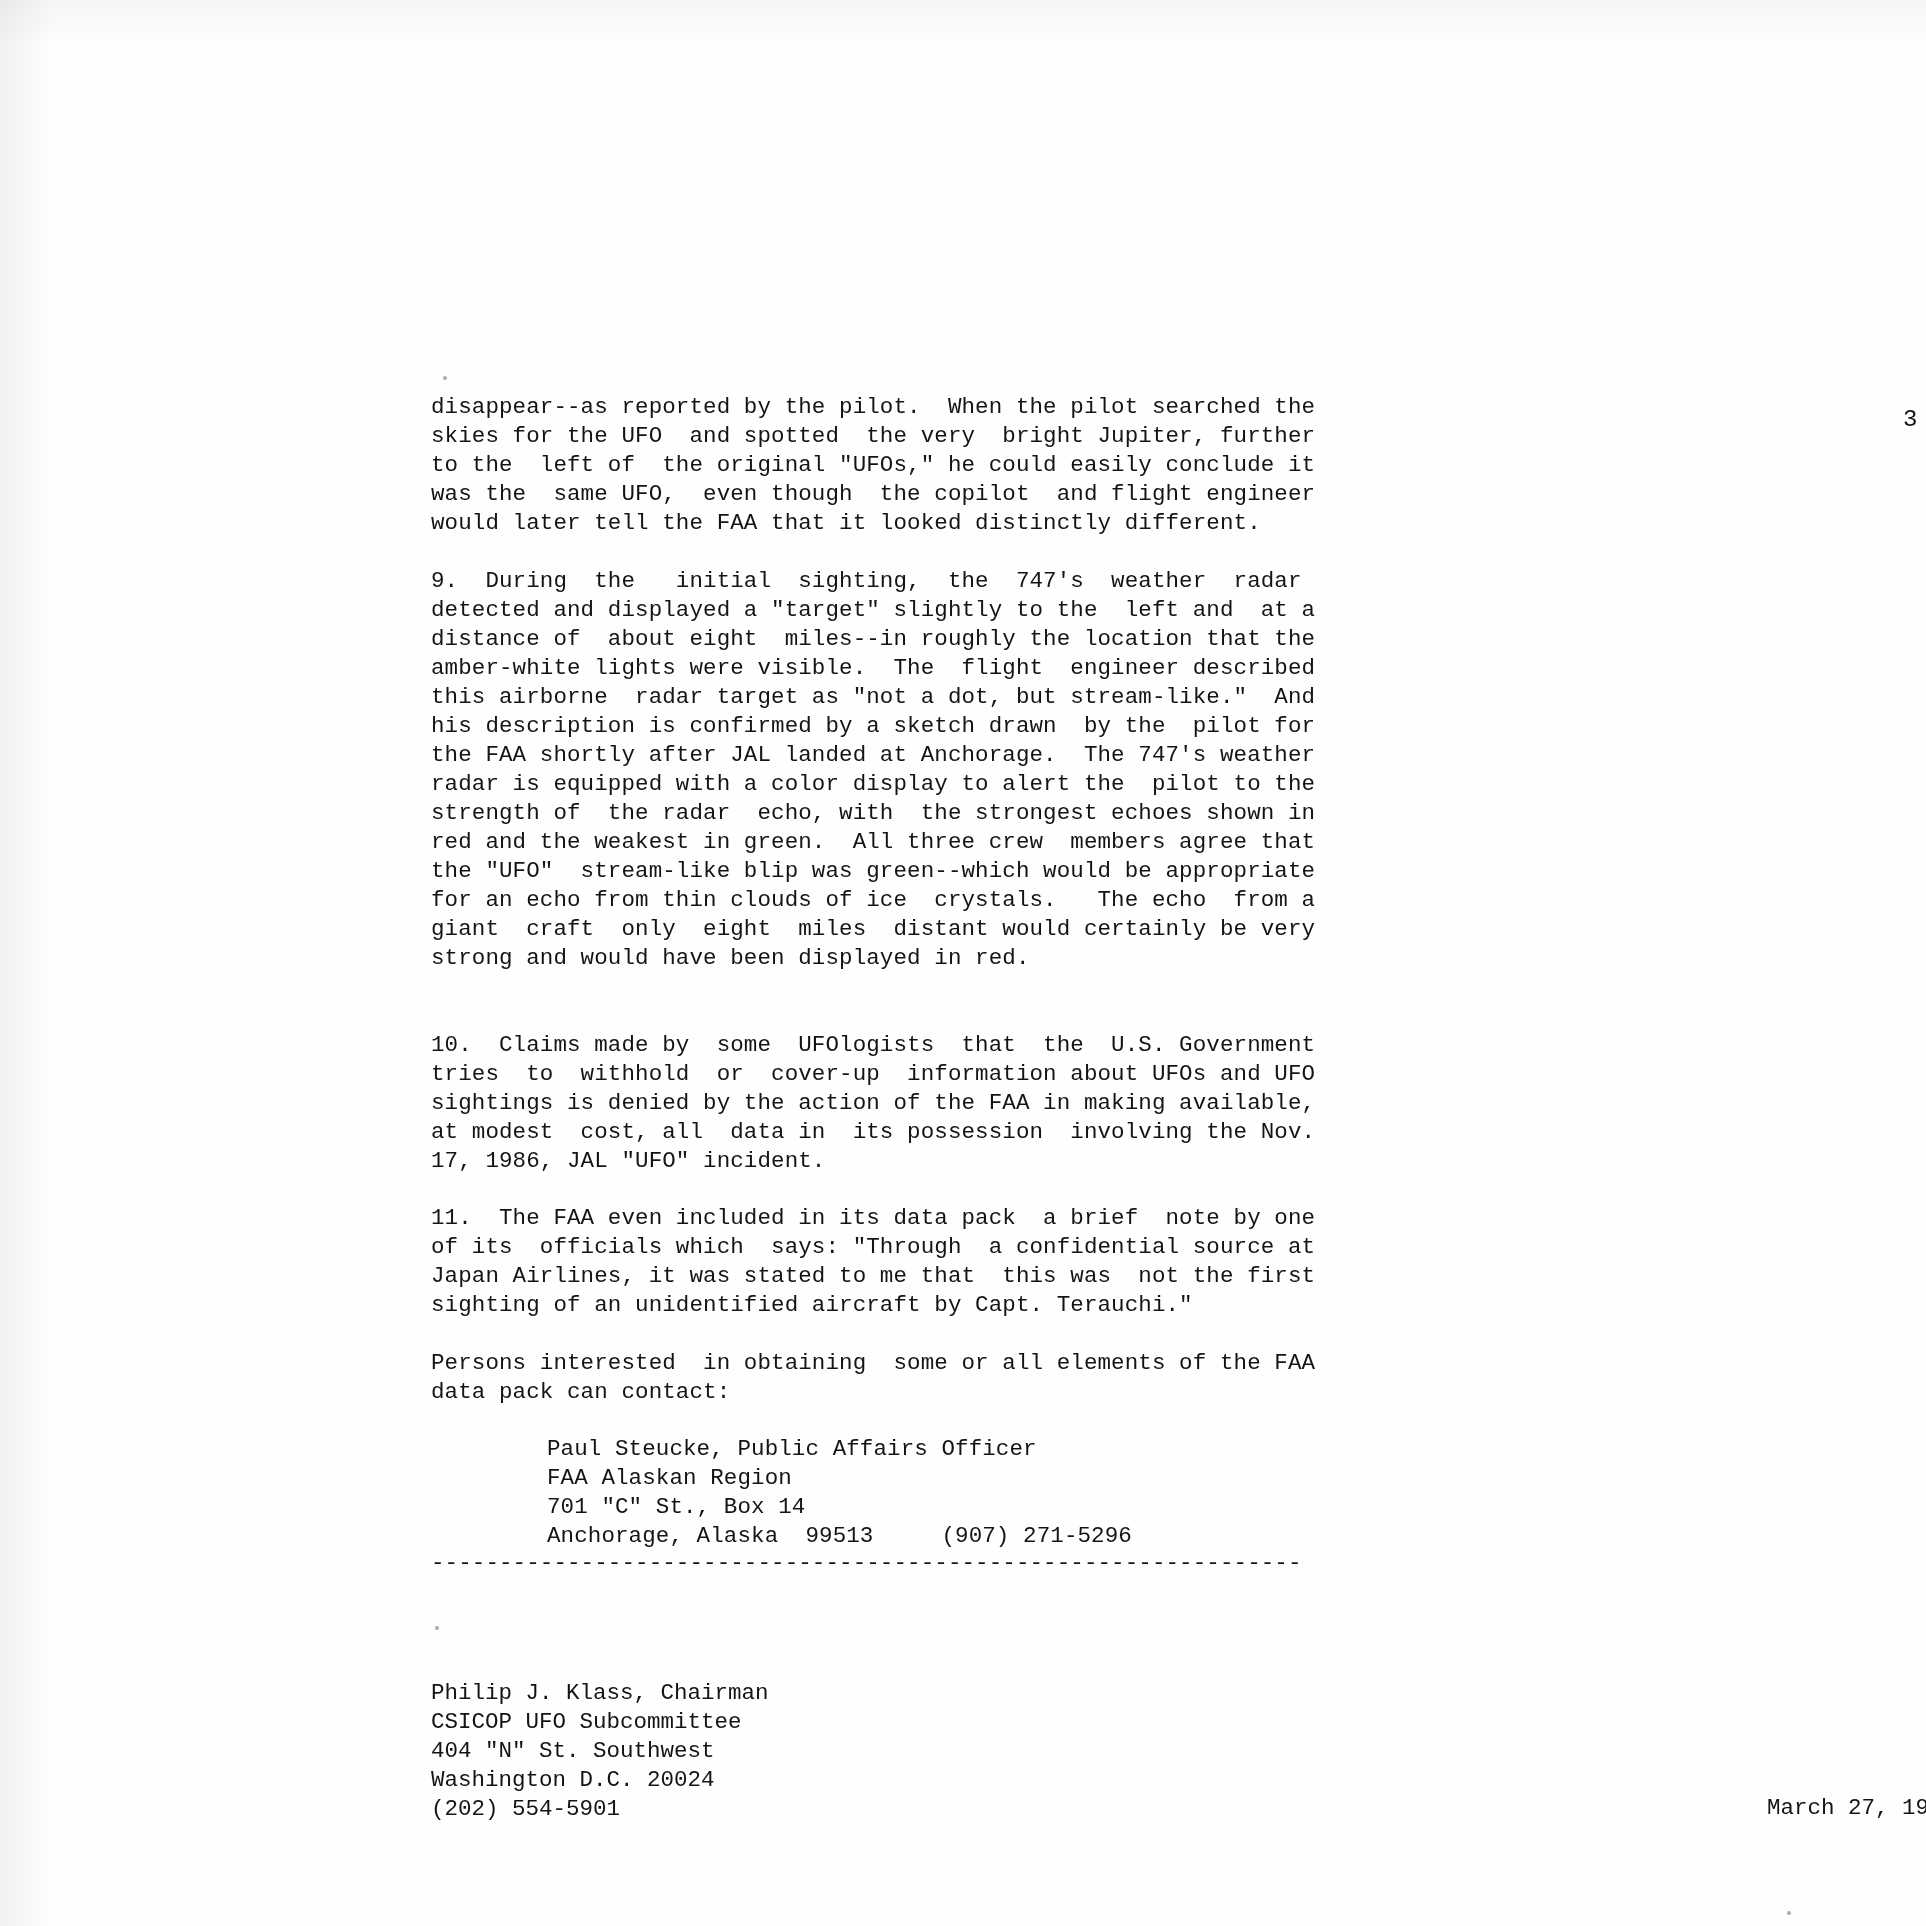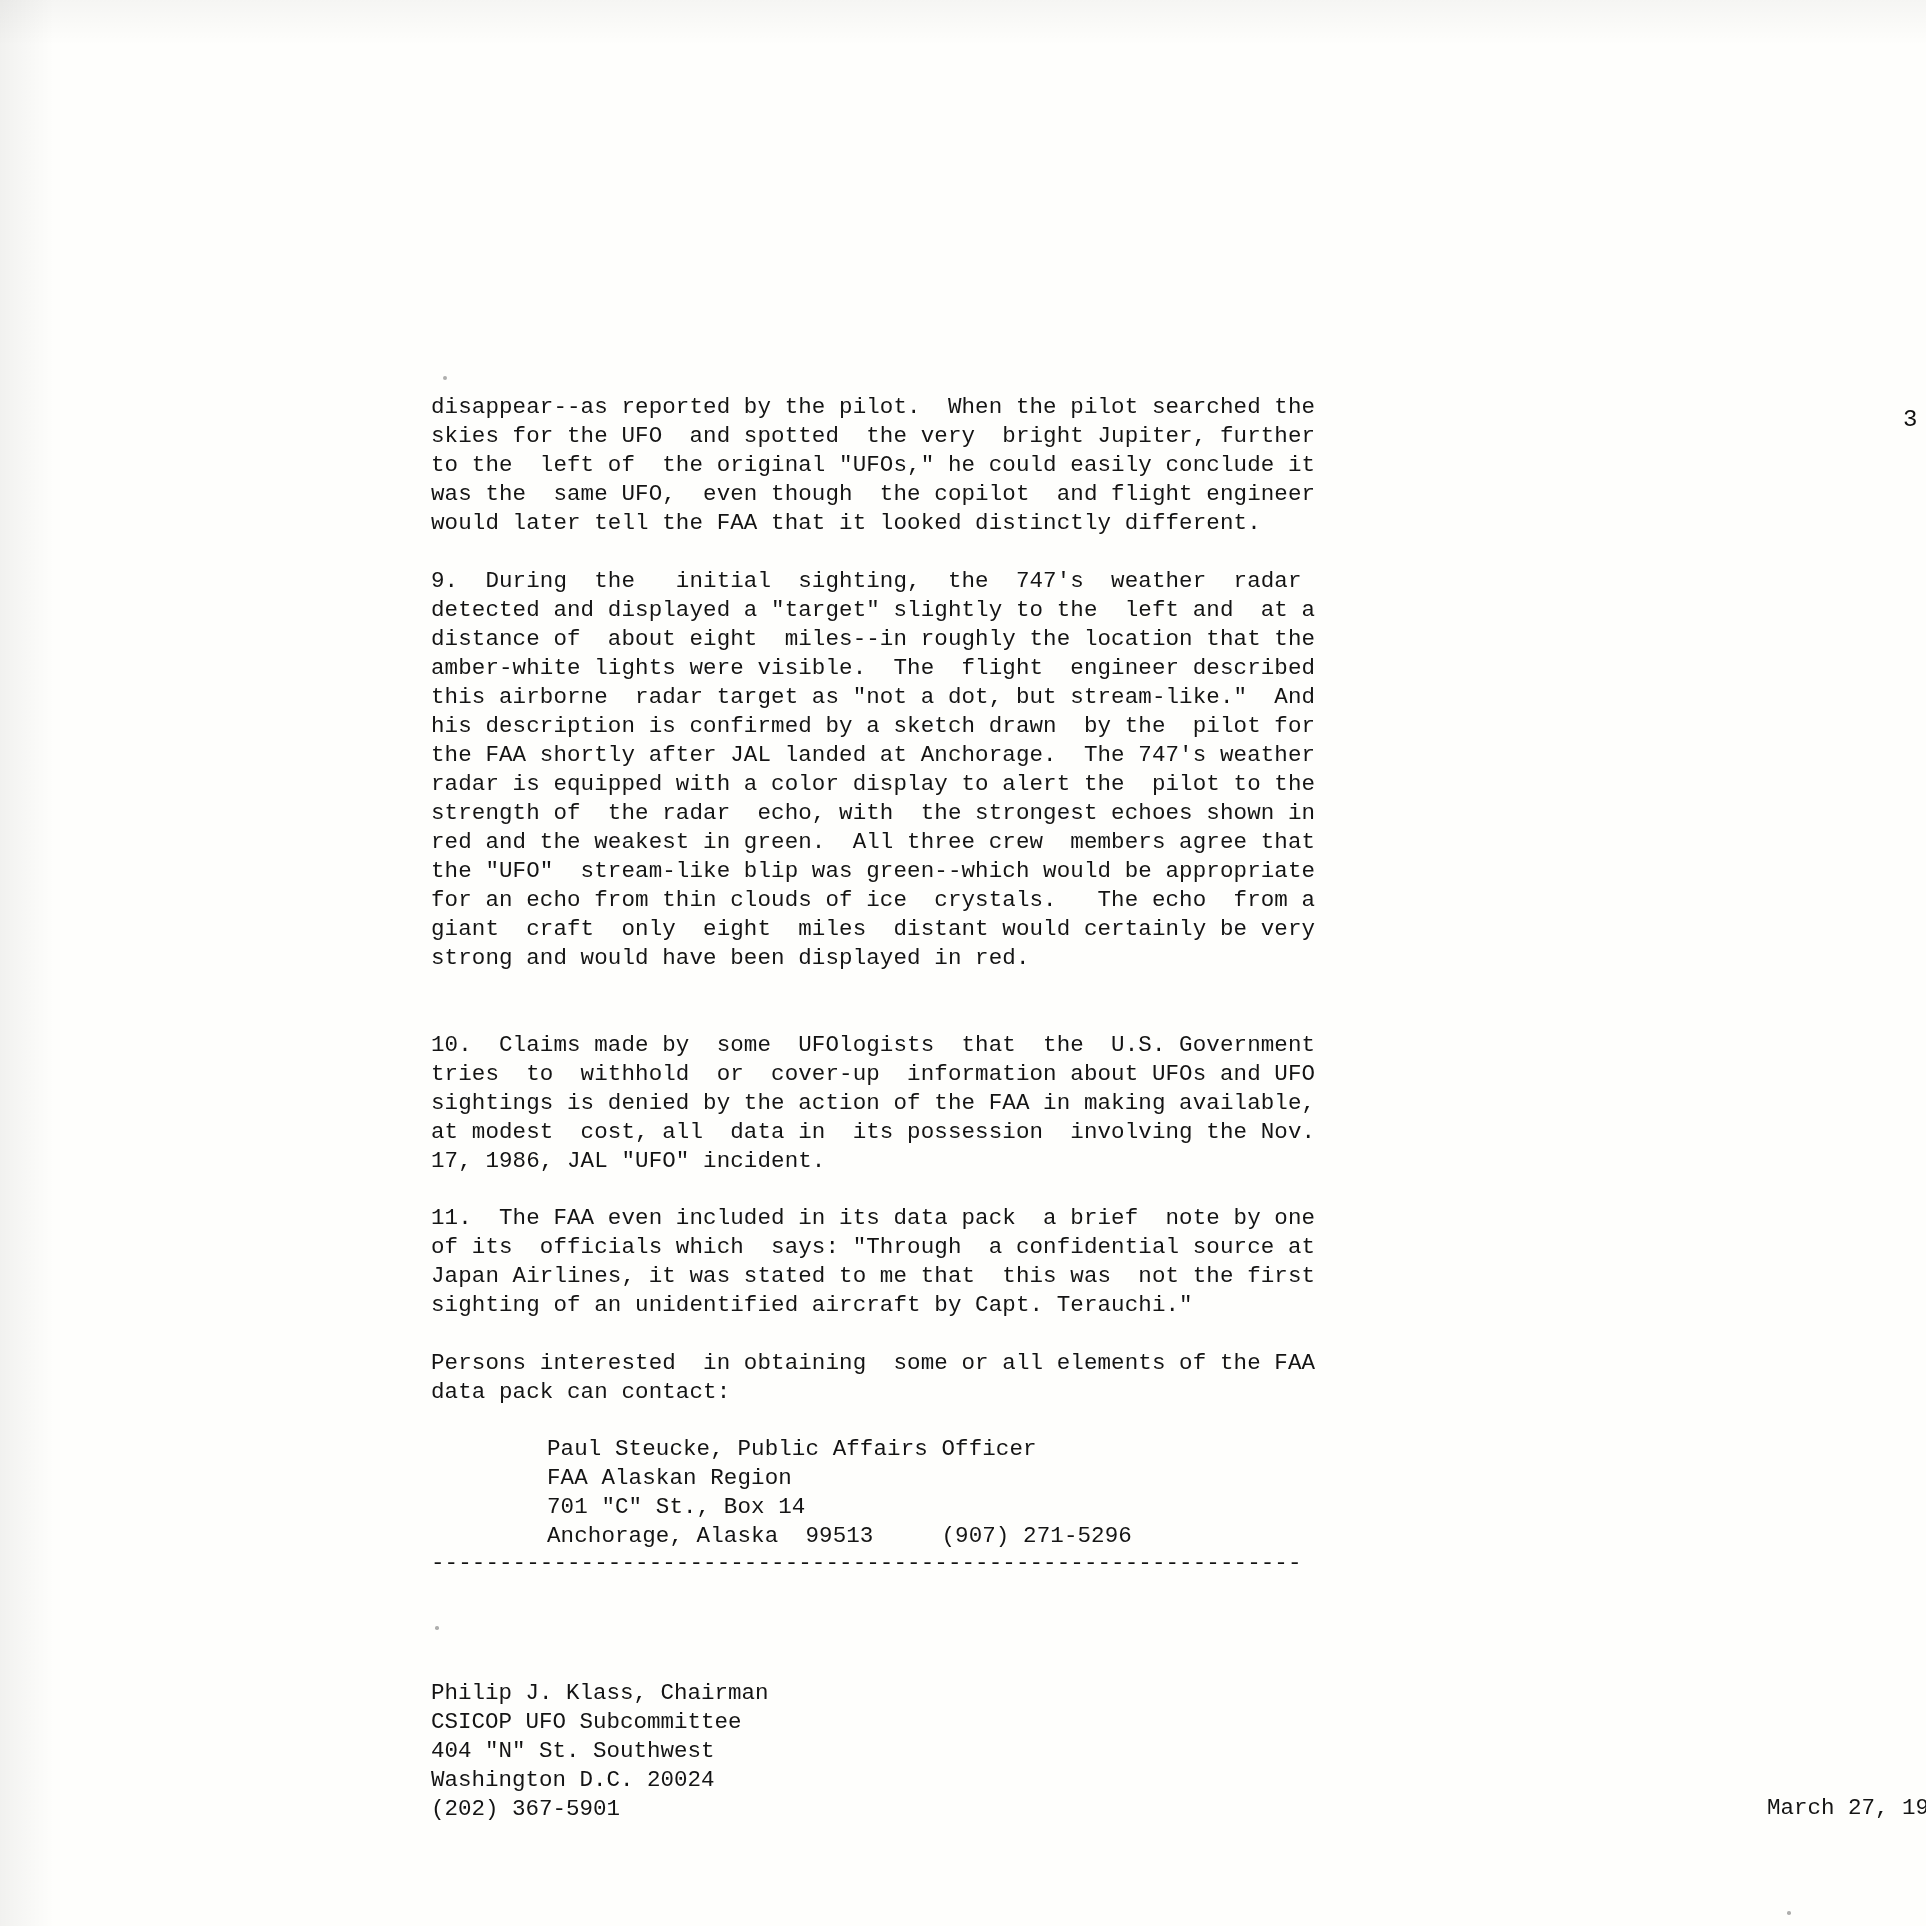--- a/index.html
+++ b/index.html
@@ -155,19 +155,19 @@
 
     <div class="gap-xl"></div>
     <div class="gap-lg"></div>
 
     <div class="signblock">Philip J. Klass, Chairman
 CSICOP UFO Subcommittee
 404 "N" St. Southwest
 Washington D.C. 20024</div>
 
     <div class="footrow">
-      <span class="signblock">(202) 367-5901</span>
+      <span class="signblock">(202) 554-5901</span>
       <span class="datefoot">March 27, 1987</span>
     </div>
 
   </div>
 </div>
 
 
 </body></html>

